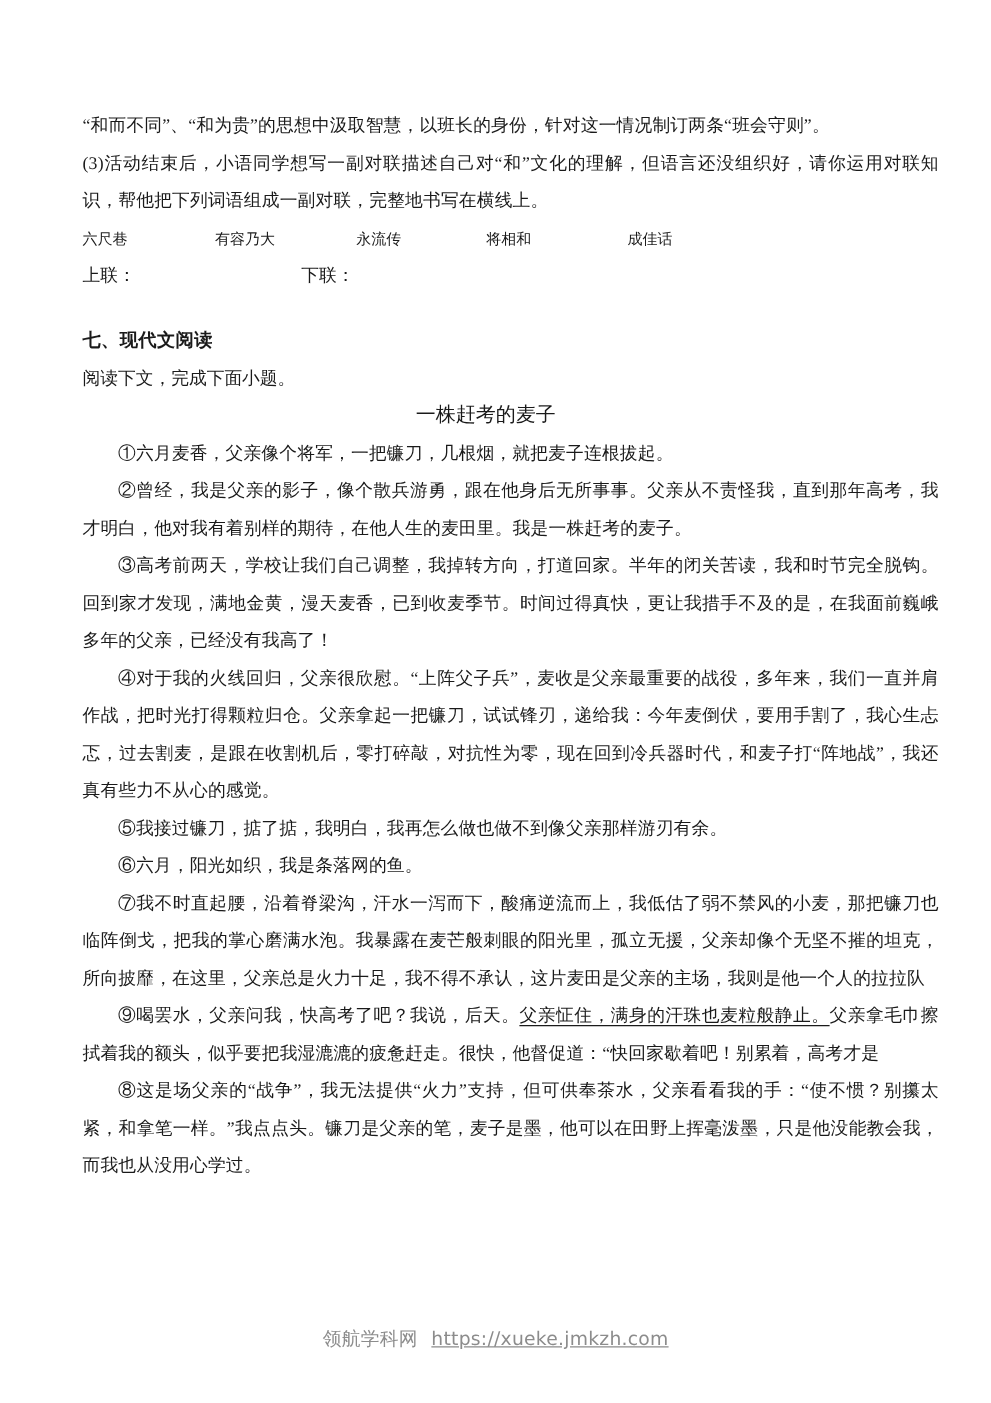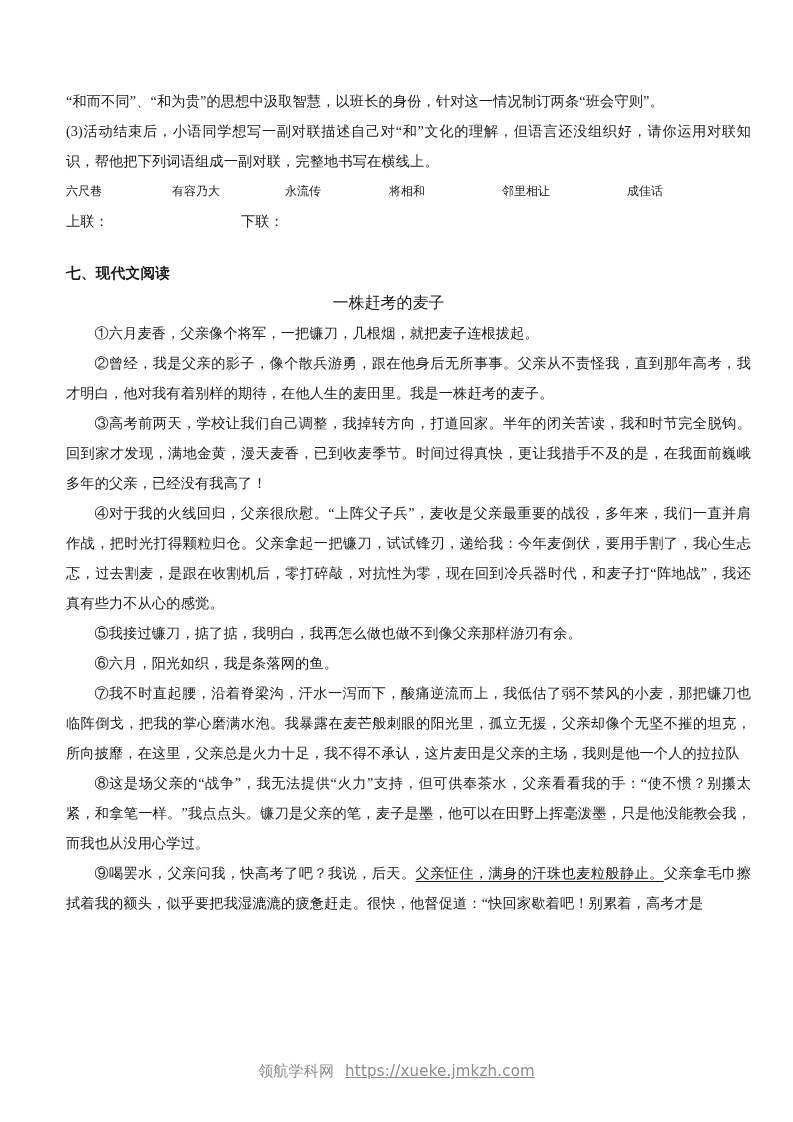--- a/index.html
+++ b/index.html
@@ -91,50 +91,50 @@
 
   <div class="para hang">“和而不同”、“和为贵”的思想中汲取智慧，以班长的身份，针对这一情况制订两条“班会守则”。</div>
 
   <div class="para hang">(3)活动结束后，小语同学想写一副对联描述自己对“和”文化的理解，但语言还没组织好，请你运用对联知识，帮他把下列词语组成一副对联，完整地书写在横线上。</div>
 
   <div class="wordrow">
     <span class="w" style="width:106px;">六尺巷</span>
     <span class="w" style="width:113px;">有容乃大</span>
     <span class="w" style="width:104px;">永流传</span>
     <span class="w" style="width:113px;">将相和</span>
-    <span class="w" style="width:125px;">邻里相让</span>
     <span class="w">成佳话</span>
   </div>
 
   <div class="couplet-row">
     <span class="c1">上联：</span>
     <span class="c2">下联：</span>
   </div>
 
   <div class="section-head">七、现代文阅读</div>
 
+  <div class="sub-instr">阅读下文，完成下面小题。</div>
 
   <div class="article-title">一株赶考的麦子</div>
 
   <p class="para indent2"><span>①</span><span>六月麦香，父亲像个将军，一把镰刀，几根烟，就把麦子连根拔起。</span></p>
 
   <p class="para indent2"><span>②</span><span>曾经，我是父亲的影子，像个散兵游勇，跟在他身后无所事事。父亲从不责怪我，直到那年高考，我才明白，他对我有着别样的期待，在他人生的麦田里。我是一株赶考的麦子。</span></p>
 
   <p class="para indent2"><span>③</span><span>高考前两天，学校让我们自己调整，我掉转方向，打道回家。半年的闭关苦读，我和时节完全脱钩。回到家才发现，满地金黄，漫天麦香，已到收麦季节。时间过得真快，更让我措手不及的是，在我面前巍峨多年的父亲，已经没有我高了！</span></p>
 
   <p class="para indent2"><span>④</span><span>对于我的火线回归，父亲很欣慰。“上阵父子兵”，麦收是父亲最重要的战役，多年来，我们一直并肩作战，把时光打得颗粒归仓。父亲拿起一把镰刀，试试锋刃，递给我：今年麦倒伏，要用手割了，我心生忐忑，过去割麦，是跟在收割机后，零打碎敲，对抗性为零，现在回到冷兵器时代，和麦子打“阵地战”，我还真有些力不从心的感觉。</span></p>
 
   <p class="para indent2"><span>⑤</span><span>我接过镰刀，掂了掂，我明白，我再怎么做也做不到像父亲那样游刃有余。</span></p>
 
   <p class="para indent2"><span>⑥</span><span>六月，阳光如织，我是条落网的鱼。</span></p>
 
   <p class="para indent2"><span>⑦</span><span>我不时直起腰，沿着脊梁沟，汗水一泻而下，酸痛逆流而上，我低估了弱不禁风的小麦，那把镰刀也临阵倒戈，把我的掌心磨满水泡。我暴露在麦芒般刺眼的阳光里，孤立无援，父亲却像个无坚不摧的坦克，所向披靡，在这里，父亲总是火力十足，我不得不承认，这片麦田是父亲的主场，我则是他一个人的拉拉队</span></p>
 
+  <p class="para indent2"><span>⑨</span><span>喝罢水，父亲问我，快高考了吧？我说，后天。</span><span class="underlined">父亲怔住，满身的汗珠也麦粒般静止。</span><span>父亲拿毛巾擦拭着我的额头，似乎要把我湿漉漉的疲惫赶走。很快，他督促道：“快回家歇着吧！别累着，高考才是</span></p>
+
   <p class="para indent2"><span>⑧</span><span>这是场父亲的“战争”，我无法提供“火力”支持，但可供奉茶水，父亲看看我的手：“使不惯？别攥太紧，和拿笔一样。”我点点头。镰刀是父亲的笔，麦子是墨，他可以在田野上挥毫泼墨，只是他没能教会我，而我也从没用心学过。</span></p>
-
-  <p class="para indent2"><span>⑨</span><span>喝罢水，父亲问我，快高考了吧？我说，后天。</span><span class="underlined">父亲怔住，满身的汗珠也麦粒般静止。</span><span>父亲拿毛巾擦拭着我的额头，似乎要把我湿漉漉的疲惫赶走。很快，他督促道：“快回家歇着吧！别累着，高考才是</span></p>
 
 </div>
 
 <div class="footer">
   <span>领航学科网</span>
   <span style="margin-left:6px;text-decoration:underline;">https://xueke.jmkzh.com</span>
 </div>
 
 </body></html>

